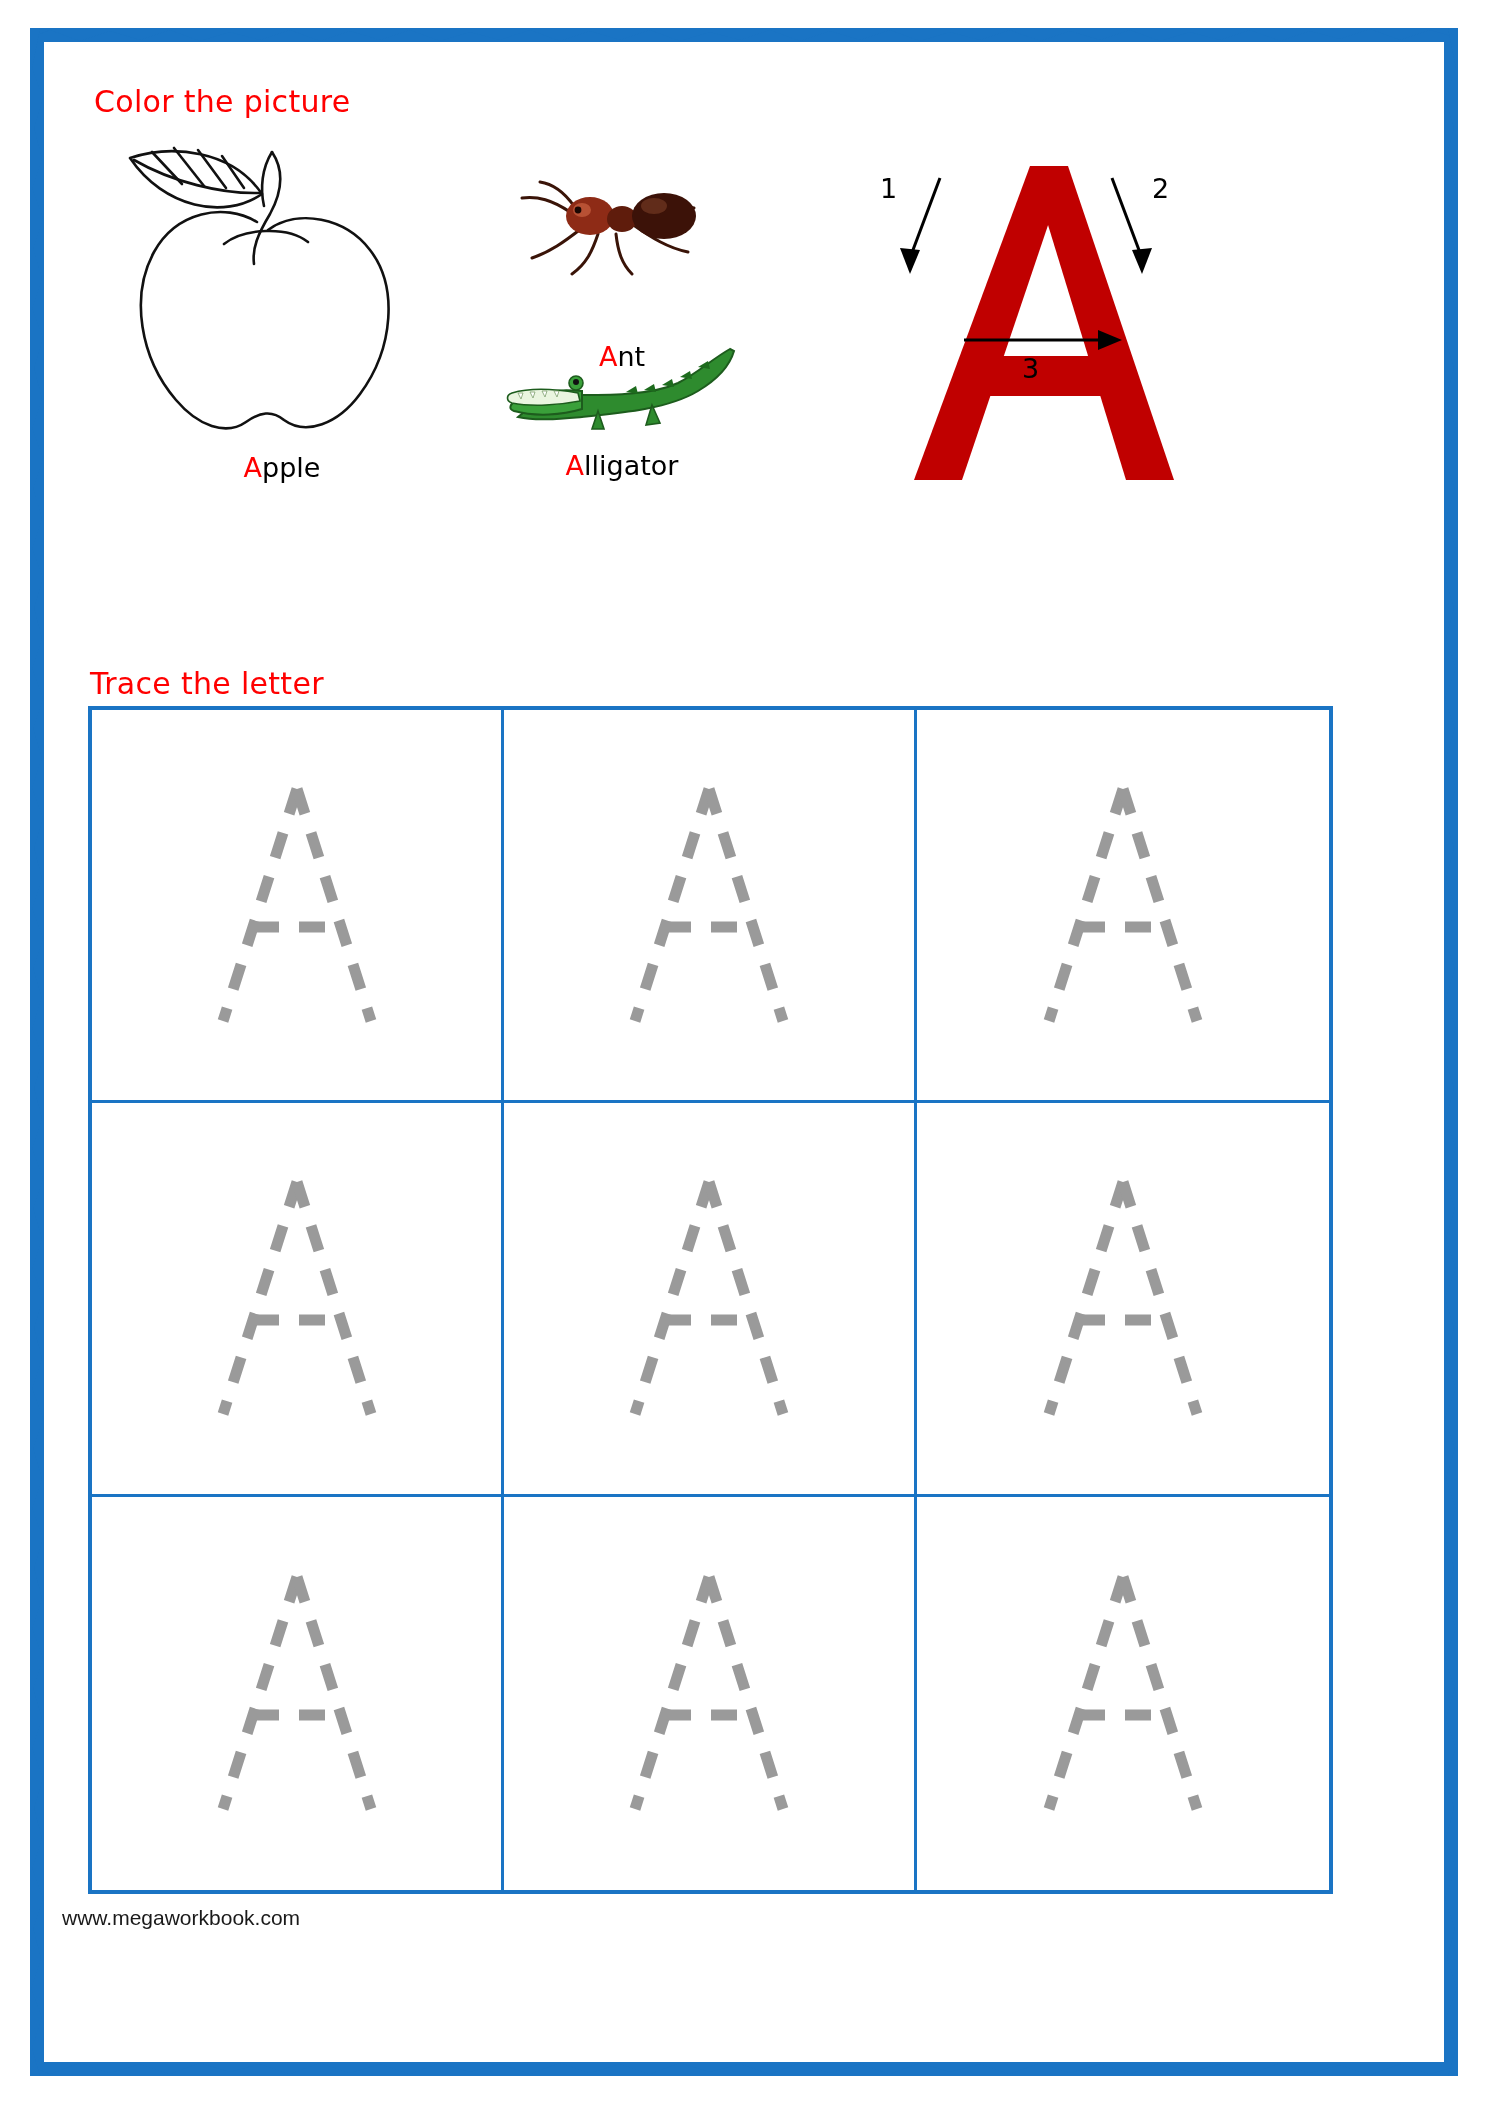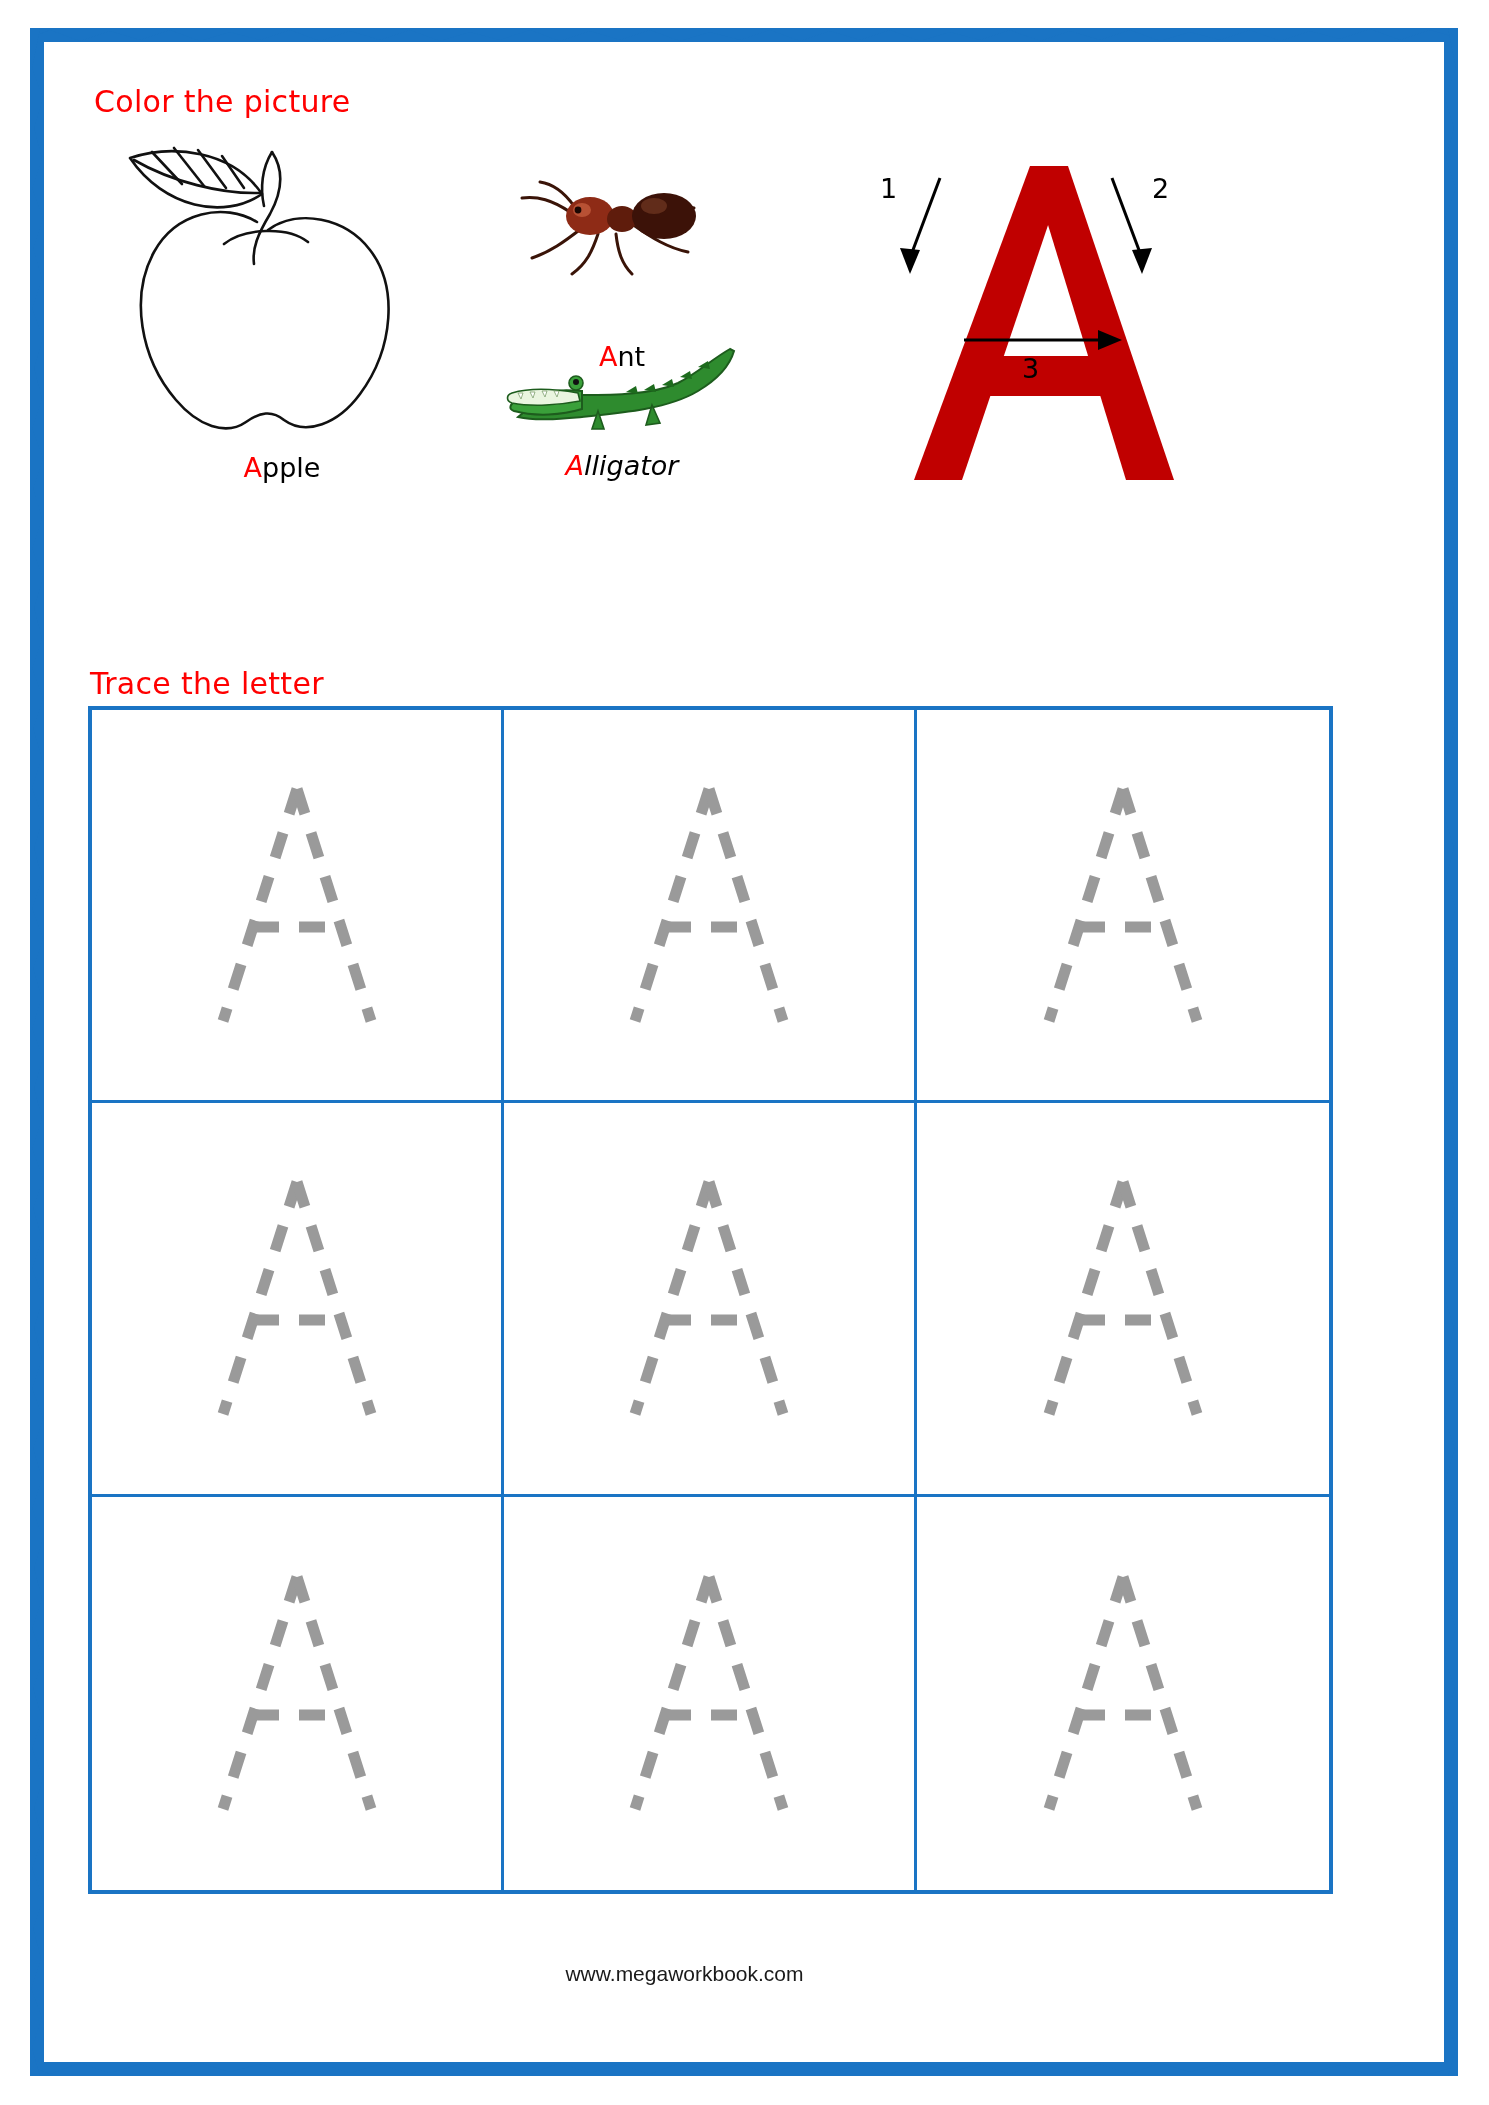--- a/index.html
+++ b/index.html
@@ -112,21 +112,20 @@
     position: absolute;
     left: 440px;
     top: 215px;
     width: 240px;
     height: 115px;
   }
   #gator-caption {
     left: 410px;
     top: 332px;
     width: 300px;
-    font-style: italic;
   }
 
   
   .bigA-box {
     position: absolute;
     left: 760px;
     top: 30px;
     width: 420px;
     height: 350px;
   }
@@ -157,23 +156,22 @@
     position: absolute;
     left: 50%;
     top: 50%;
     transform: translate(-50%, -50%);
   }
 
   
   .footer {
     position: absolute;
     left: 0;
-    top: 1904px;
+    top: 1848px;
     width: 1245px;
-    text-align: center;
     font-family: "Liberation Sans", sans-serif;
     font-size: 21px;
     color: #1a1a1a;
   }
 </style>
 </head>
 <body>
 
 <div class="page">
 

